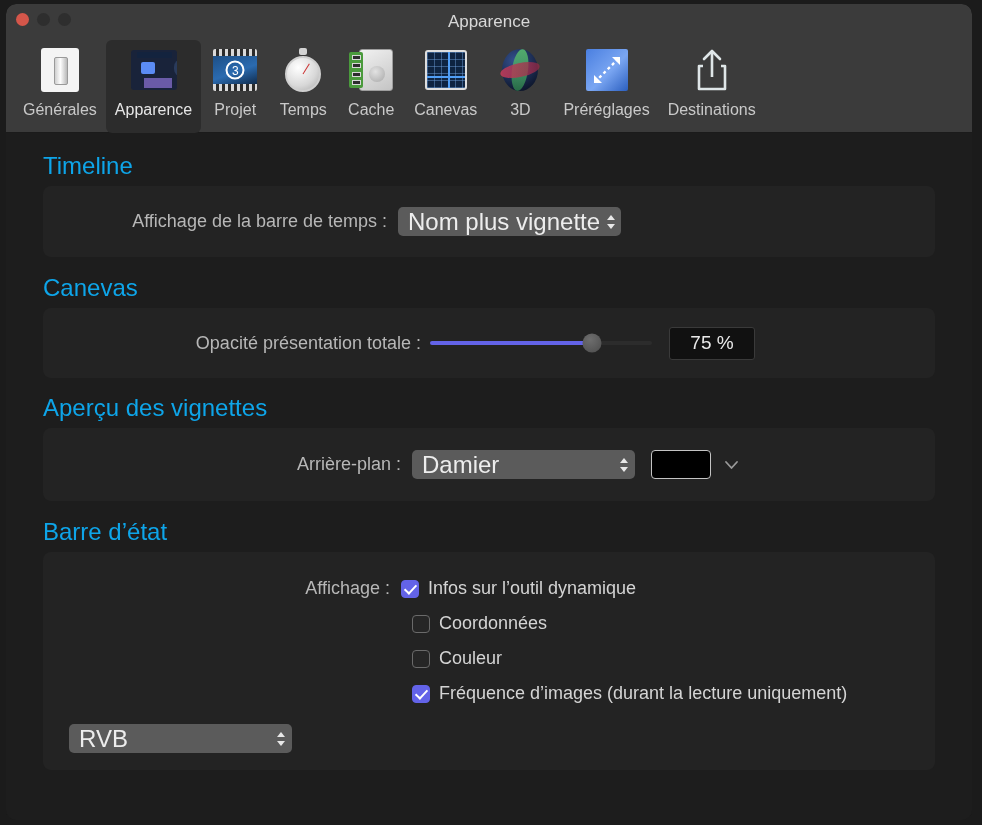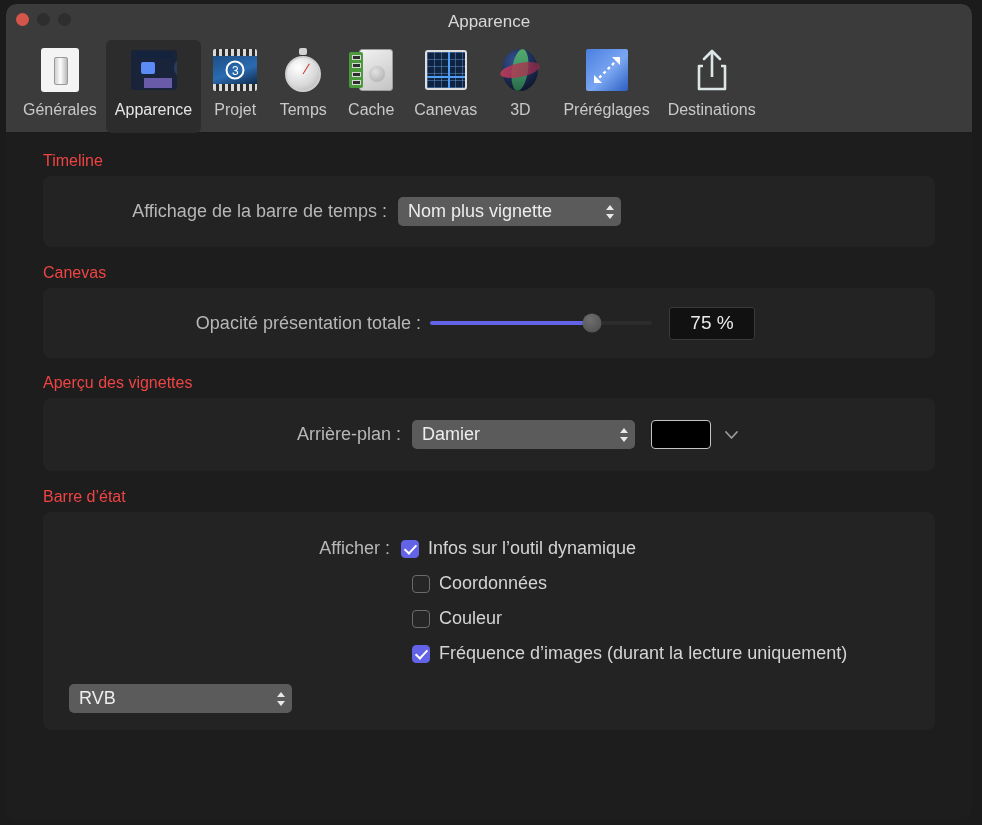--- a/index.html
+++ b/index.html
@@ -251,22 +251,22 @@
   
   .content {
     position: relative;
     height: 687px;
     background: #1d1d1d;
     padding: 19px 0 0 0;
   }
 
   .section-title {
     margin: 0 0 6px 37px;
-    font-size: 16px;
-    color: #ef4444;
+    font-size: 24px;
+    color: #0ea5e9;
   }
   .section-title.tight { margin-top: 12px; }
 
   .panel {
     margin: 0 37px 0 37px;
     background: #232323;
     border-radius: 8px;
     position: relative;
   }
 
@@ -285,21 +285,21 @@
 
   
   .popup {
     height: 29px;
     background: #5b5b5b;
     border-radius: 5px;
     display: flex;
     align-items: center;
     padding: 0 0 0 10px;
     color: #ededed;
-    font-size: 18px;
+    font-size: 24px;
     cursor: default;
     position: relative;
   }
   .popup .value { flex: 1; white-space: nowrap; }
   .popup .chev {
     width: 22px; height: 100%;
     display: flex; align-items: center; justify-content: center;
   }
 
   
@@ -570,21 +570,21 @@
         </div>
       </div>
     </div>
 
     <div class="section-title tight" style="margin-top:17px;">Barre d’état</div>
     <div class="panel" style="height:218px;">
 
       <div style="padding-top:19px; padding-left:26px;">
 
         <div class="cb-row">
-          <div class="field-label" style="width:332px; padding-right:11px;">Afficher :</div>
+          <div class="field-label" style="width:332px; padding-right:11px;">Affichage :</div>
           <div class="cbox on"></div>
           <div class="cb-label">Infos sur l’outil dynamique</div>
         </div>
 
         <div class="cb-row">
           <div style="width:343px;"></div>
           <div class="cbox off"></div>
           <div class="cb-label">Coordonnées</div>
         </div>
 

